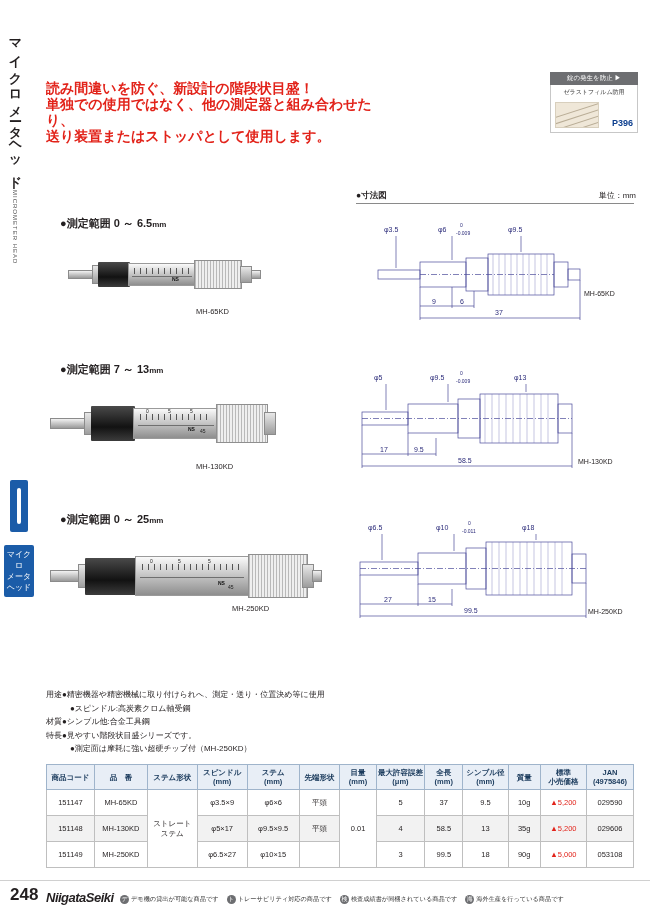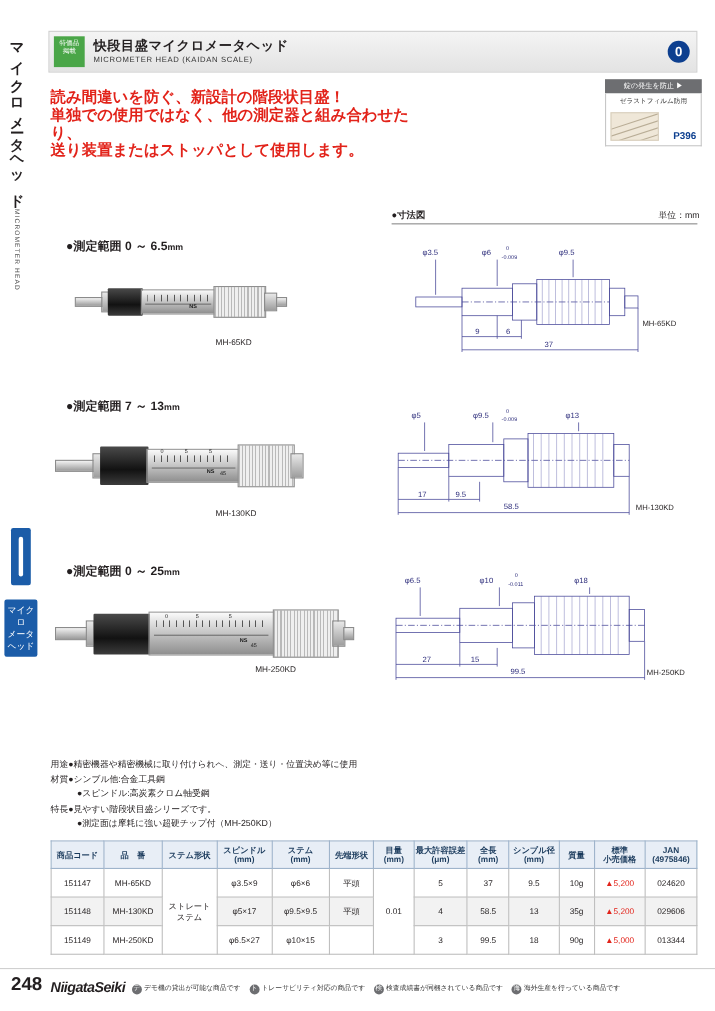--- a/index.html
+++ b/index.html
@@ -188,29 +188,20 @@
 
 <div class="page">
 
   <div class="left-rail">
     <div class="vtab-title">マイクロメータヘッド</div>
     <div class="vtab-sub">MICROMETER HEAD</div>
     <div class="rail-icon"></div>
     <div class="rail-label">マイクロ<br>メータ<br>ヘッド</div>
   </div>
 
-  <div class="header">
-    <div class="header-badge">
-      <span>特価品</span>
-      <span>掲載</span>
-    </div>
-    <div class="header-title">快段目盛マイクロメータヘッド</div>
-    <div class="header-sub">MICROMETER HEAD (KAIDAN SCALE)</div>
-    <div class="header-circle">0</div>
-  </div>
 
   <div class="intro">
     読み間違いを防ぐ、新設計の階段状目盛！<br>
     単独での使用ではなく、他の測定器と組み合わせたり、<br>
     送り装置またはストッパとして使用します。
   </div>
 
   <div class="related">
     <div class="related-head">錠の発生を防止 ▶</div>
     <div class="related-body">
@@ -421,22 +412,22 @@
       <text x="166" y="12">φ18</text>
       <text x="28" y="84">27</text>
       <text x="72" y="84">15</text>
       <text x="108" y="95">99.5</text>
     </g>
     <text x="232" y="96" fill="#231f20" font-size="7" font-family="Liberation Sans, sans-serif">MH-250KD</text>
   </svg>
 
   <div class="notes">
     <div>用途●精密機器や精密機械に取り付けられへ、測定・送り・位置決め等に使用</div>
+    <div>　　　●スピンドル:高炭素クロム軸受鋼</div>
     <div>材質●シンブル他:合金工具鋼</div>
-    <div>　　　●スピンドル:高炭素クロム軸受鋼</div>
     <div>特長●見やすい階段状目盛シリーズです。</div>
     <div>　　　●測定面は摩耗に強い超硬チップ付（MH-250KD）</div>
   </div>
 
   <table class="spec">
     <thead>
       <tr>
         <th style="width:50px">商品コード</th>
         <th style="width:56px">品　番</th>
         <th style="width:54px">ステム形状</th>
@@ -459,21 +450,21 @@
         <td rowspan="3">ストレート<br>ステム</td>
         <td>φ3.5×9</td>
         <td>φ6×6</td>
         <td>平頭</td>
         <td rowspan="3">0.01</td>
         <td>5</td>
         <td>37</td>
         <td>9.5</td>
         <td>10g</td>
         <td class="red">▲5,200</td>
-        <td>024620</td>
+        <td>029590</td>
       </tr>
       <tr class="alt">
         <td>151148</td>
         <td>MH-130KD</td>
         <td>φ5×17</td>
         <td>φ9.5×9.5</td>
         <td>平頭</td>
         <td>4</td>
         <td>58.5</td>
         <td>13</td>
@@ -485,21 +476,21 @@
         <td>151149</td>
         <td>MH-250KD</td>
         <td>φ6.5×27</td>
         <td>φ10×15</td>
         <td></td>
         <td>3</td>
         <td>99.5</td>
         <td>18</td>
         <td>90g</td>
         <td class="red">▲5,000</td>
-        <td>013344</td>
+        <td>053108</td>
       </tr>
     </tbody>
   </table>
 
   <div class="footer-rule"></div>
   <div class="pagenum">248</div>
   <div class="brand">NiigataSeiki</div>
   <div class="footer-notes">
     <span><span class="fbadge">デ</span><span>デモ機の貸出が可能な商品です</span></span>
     <span><span class="fbadge">ト</span><span>トレーサビリティ対応の商品です</span></span>

